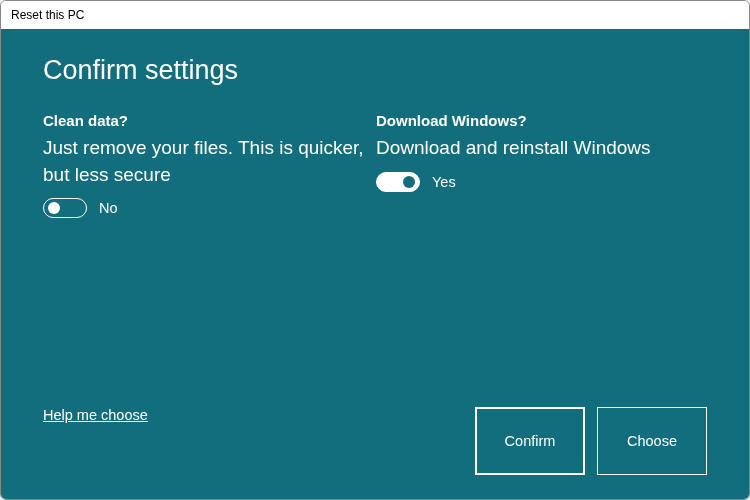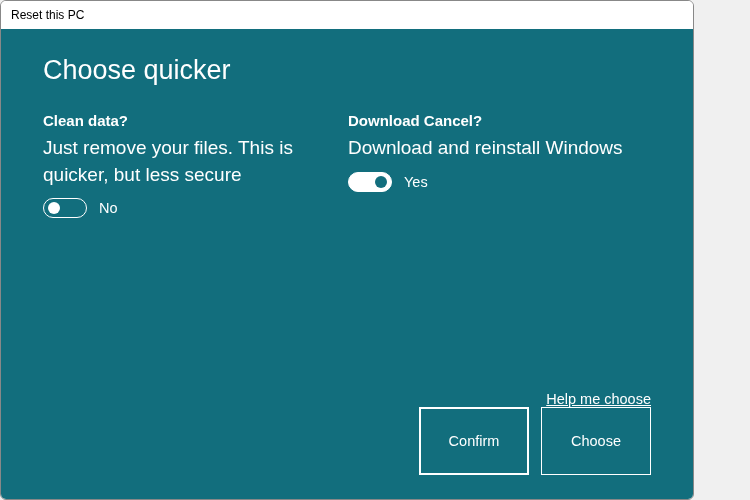--- a/index.html
+++ b/index.html
@@ -4,21 +4,21 @@
 <style>
   * { margin: 0; padding: 0; box-sizing: border-box; }
   body {
     font-family: "Segoe UI", -apple-system, sans-serif;
     background: #f0f0f0;
     width: 750px;
     height: 500px;
     overflow: hidden;
   }
   .window {
-    width: 694px;
+    width: 750px;
     height: 500px;
     background: #fff;
     border: 1px solid #888;
     display: flex;
     flex-direction: column;
     border-radius: 6px;
     overflow: hidden;
   }
   .titlebar {
     height: 28px;
@@ -92,23 +92,22 @@
   .toggle.on .knob {
     right: 4px;
     background: #126e7d;
   }
   .toggle-label {
     font-size: 14.5px;
   }
   .footer {
     margin-top: auto;
     display: flex;
-    align-items: flex-end;
+    align-items: flex-start;
     justify-content: space-between;
-    flex-direction: column;
   }
   .help-link {
     color: #ffffff;
     text-decoration: underline;
     font-size: 14.5px;
     cursor: pointer;
   }
   .buttons {
     display: flex;
     gap: 12px;
@@ -129,37 +128,37 @@
   }
 </style>
 </head>
 <body>
 
 <div class="window">
   <div class="titlebar">
     <span>Reset this PC</span>
   </div>
   <div class="content">
-    <div class="page-title">Choose quicker</div>
+    <div class="page-title">Confirm settings</div>
 
     <div class="options">
 
       <div class="option">
         <div class="opt-heading">Clean data?</div>
         <div class="opt-desc">Just remove your files. This is quicker, but less secure</div>
         <div class="toggle-row">
           <div class="toggle off">
             <div class="knob"></div>
           </div>
           <span class="toggle-label">No</span>
         </div>
       </div>
 
       <div class="option">
-        <div class="opt-heading">Download Cancel?</div>
+        <div class="opt-heading">Download Windows?</div>
         <div class="opt-desc">Download and reinstall Windows</div>
         <div class="toggle-row">
           <div class="toggle on">
             <div class="knob"></div>
           </div>
           <span class="toggle-label">Yes</span>
         </div>
       </div>
 
     </div>

